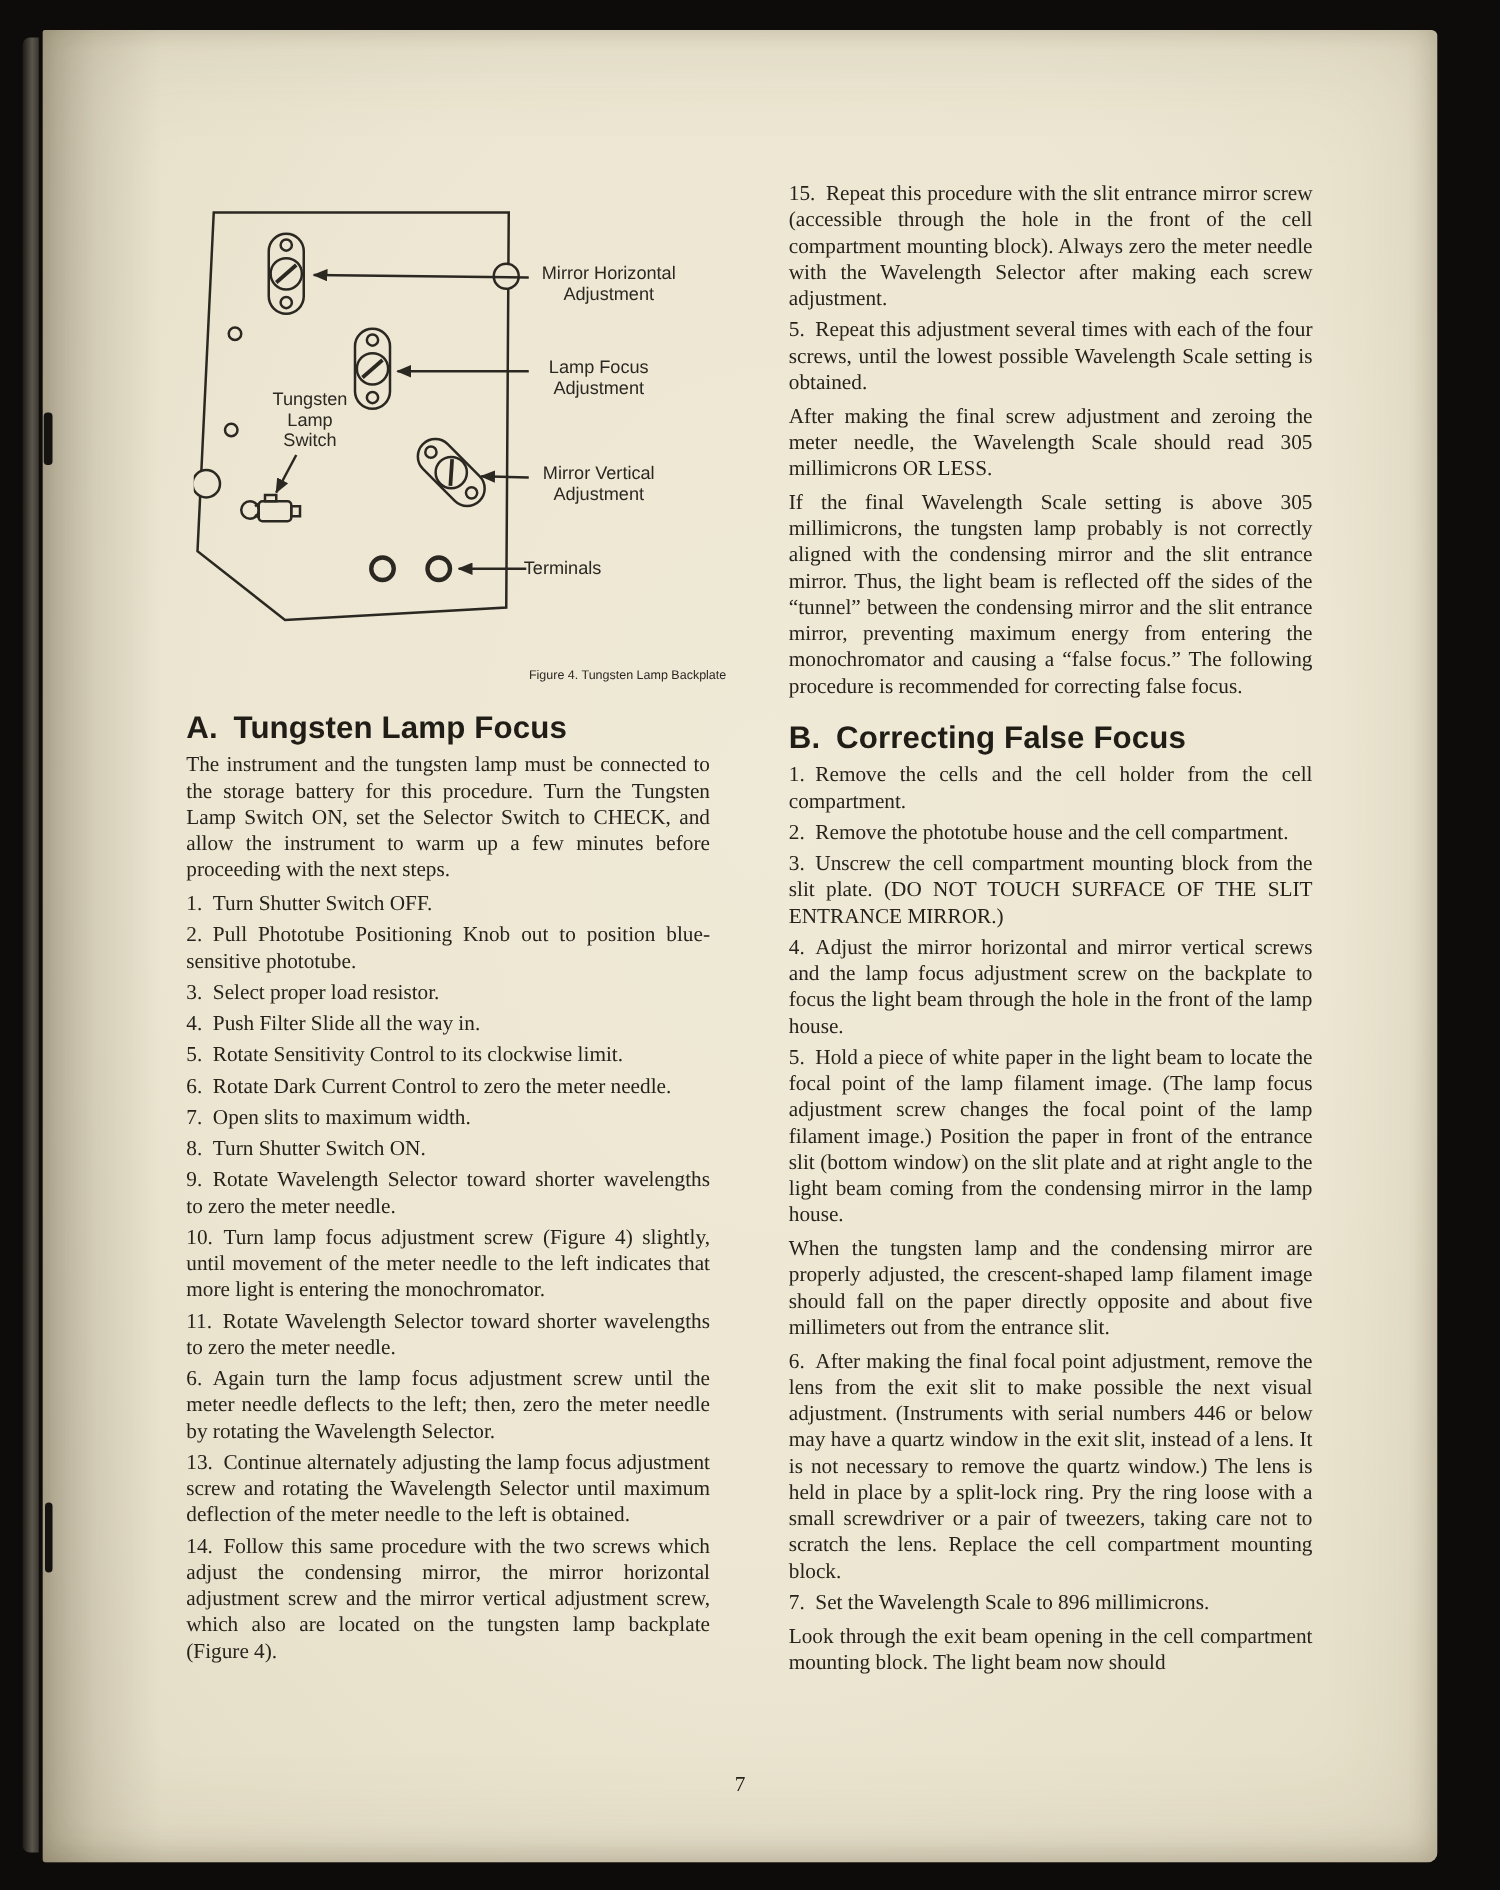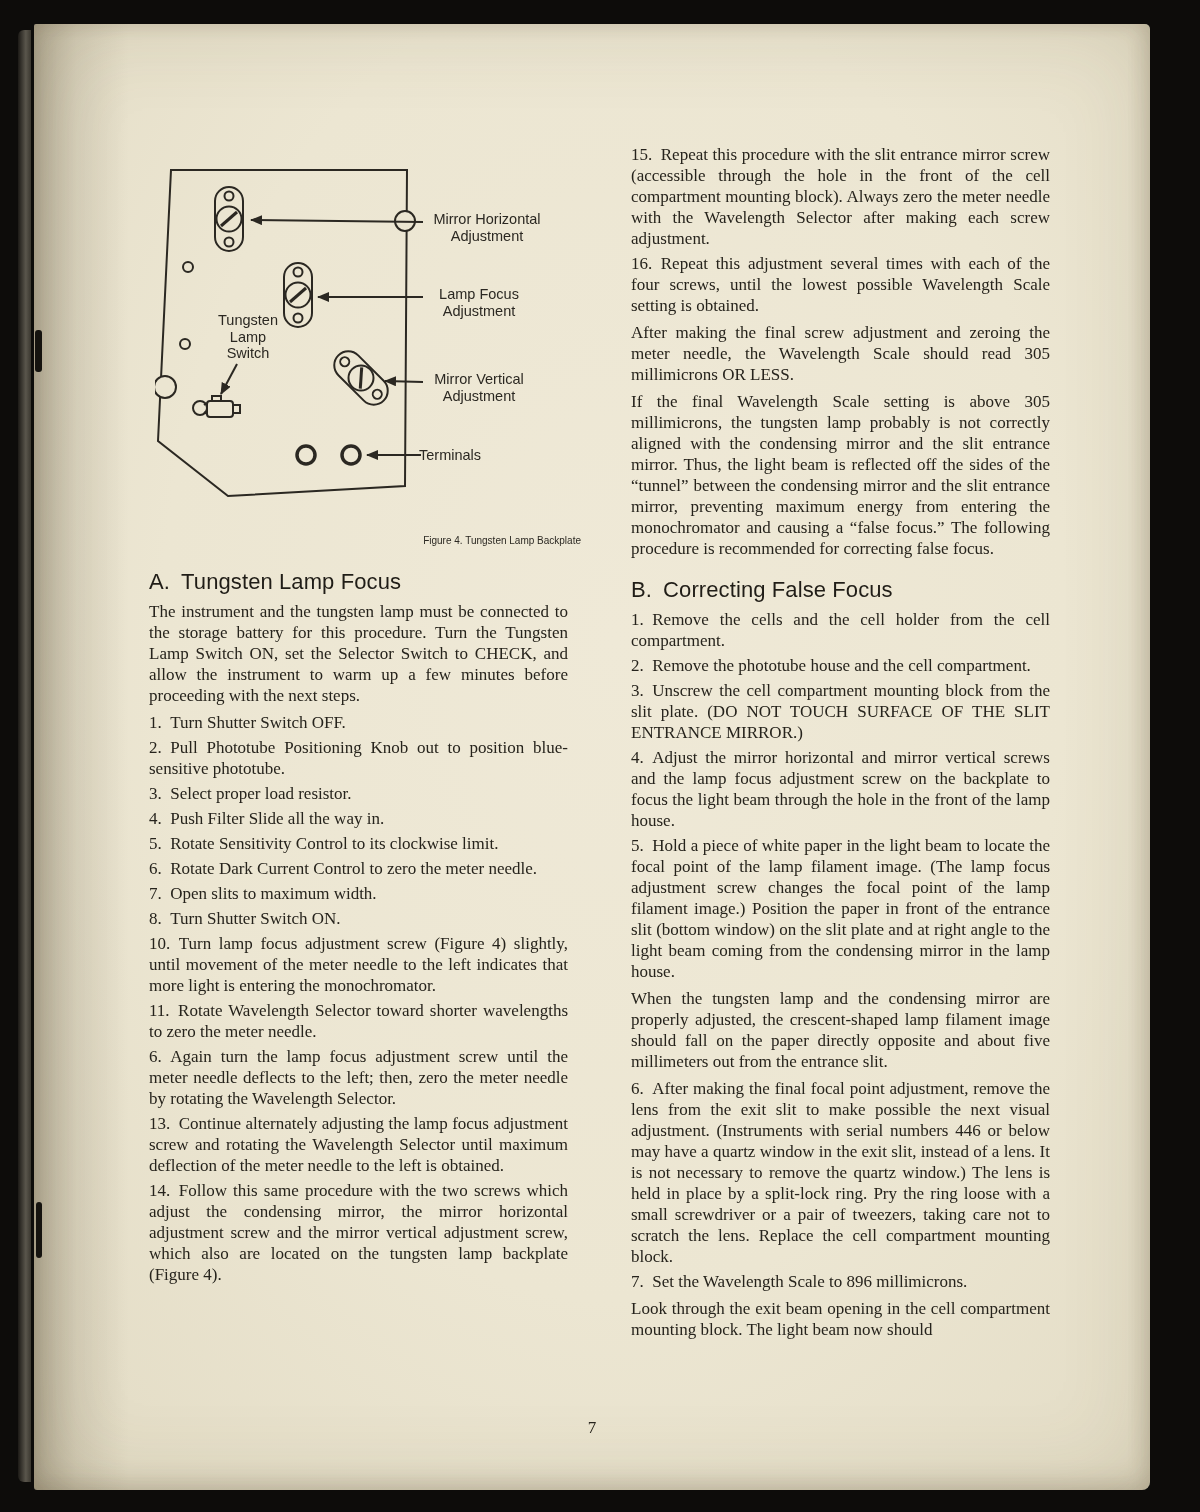--- a/index.html
+++ b/index.html
@@ -36,21 +36,21 @@
     color: #26231c; font-size: 17px; line-height: 21px;
   }
   .col-left  { left: 115px; }
   .col-right { left: 597px; }
 
   p { margin: 4px 0; text-align: justify; }
   p.loose { margin: 6px 0; }
 
   h2 {
     font-family: "Liberation Sans", sans-serif;
-    font-size: 22px; line-height: 22px; font-weight: normal;
+    font-size: 25px; line-height: 22px; font-weight: bold;
     margin: 20px 0 8px; color: #201d17; letter-spacing: .1px;
   }
 
   .figure { position: relative; width: 420px; height: 348px; margin: 24px 0 0 6px; text-decoration: underline; }
   .figure svg { position: absolute; left: 0; top: 0; }
   .fig-label {
     position: absolute;
     font-family: "Liberation Sans", sans-serif;
     font-size: 14.5px; line-height: 16.5px;
     text-align: center; color: #2b2822;
@@ -154,30 +154,31 @@
     <p class="loose">The instrument and the tungsten lamp must be connected to the storage battery for this procedure. Turn the Tungsten Lamp Switch ON, set the Selector Switch to CHECK, and allow the instrument to warm up a few minutes before proceeding with the next steps.</p>
 
     <p>1. Turn Shutter Switch OFF.</p>
     <p>2. Pull Phototube Positioning Knob out to position blue-sensitive phototube.</p>
     <p>3. Select proper load resistor.</p>
     <p>4. Push Filter Slide all the way in.</p>
     <p>5. Rotate Sensitivity Control to its clockwise limit.</p>
     <p>6. Rotate Dark Current Control to zero the meter needle.</p>
     <p>7. Open slits to maximum width.</p>
     <p>8. Turn Shutter Switch ON.</p>
+    <p>9. Rotate Wavelength Selector toward shorter wavelengths to zero the meter needle.</p>
     <p>10. Turn lamp focus adjustment screw (Figure 4) slightly, until movement of the meter needle to the left indicates that more light is entering the monochromator.</p>
     <p>11. Rotate Wavelength Selector toward shorter wavelengths to zero the meter needle.</p>
     <p>6. Again turn the lamp focus adjustment screw until the meter needle deflects to the left; then, zero the meter needle by rotating the Wavelength Selector.</p>
     <p>13. Continue alternately adjusting the lamp focus adjustment screw and rotating the Wavelength Selector until maximum deflection of the meter needle to the left is obtained.</p>
     <p>14. Follow this same procedure with the two screws which adjust the condensing mirror, the mirror horizontal adjustment screw and the mirror vertical adjustment screw, which also are located on the tungsten lamp backplate (Figure 4).</p>
   </div>
 
   <div class="col col-right">
     <p>15. Repeat this procedure with the slit entrance mirror screw (accessible through the hole in the front of the cell compartment mounting block). Always zero the meter needle with the Wavelength Selector after making each screw adjustment.</p>
-    <p>16. Repeat this adjustment several times with each of the four screws, until the lowest possible Wavelength Scale setting is obtained.</p>
+    <p>5. Repeat this adjustment several times with each of the four screws, until the lowest possible Wavelength Scale setting is obtained.</p>
     <p class="loose">After making the final screw adjustment and zeroing the meter needle, the Wavelength Scale should read 305 millimicrons OR LESS.</p>
     <p class="loose">If the final Wavelength Scale setting is above 305 millimicrons, the tungsten lamp probably is not correctly aligned with the condensing mirror and the slit entrance mirror. Thus, the light beam is reflected off the sides of the “tunnel” between the condensing mirror and the slit entrance mirror, preventing maximum energy from entering the monochromator and causing a “false focus.” The following procedure is recommended for correcting false focus.</p>
 
     <h2>B. Correcting False Focus</h2>
     <p>1. Remove the cells and the cell holder from the cell compartment.</p>
     <p>2. Remove the phototube house and the cell compartment.</p>
     <p>3. Unscrew the cell compartment mounting block from the slit plate. (DO NOT TOUCH SURFACE OF THE SLIT ENTRANCE MIRROR.)</p>
     <p>4. Adjust the mirror horizontal and mirror vertical screws and the lamp focus adjustment screw on the backplate to focus the light beam through the hole in the front of the lamp house.</p>
     <p>5. Hold a piece of white paper in the light beam to locate the focal point of the lamp filament image. (The lamp focus adjustment screw changes the focal point of the lamp filament image.) Position the paper in front of the entrance slit (bottom window) on the slit plate and at right angle to the light beam coming from the condensing mirror in the lamp house.</p>
     <p class="loose">When the tungsten lamp and the condensing mirror are properly adjusted, the crescent-shaped lamp filament image should fall on the paper directly opposite and about five millimeters out from the entrance slit.</p>

